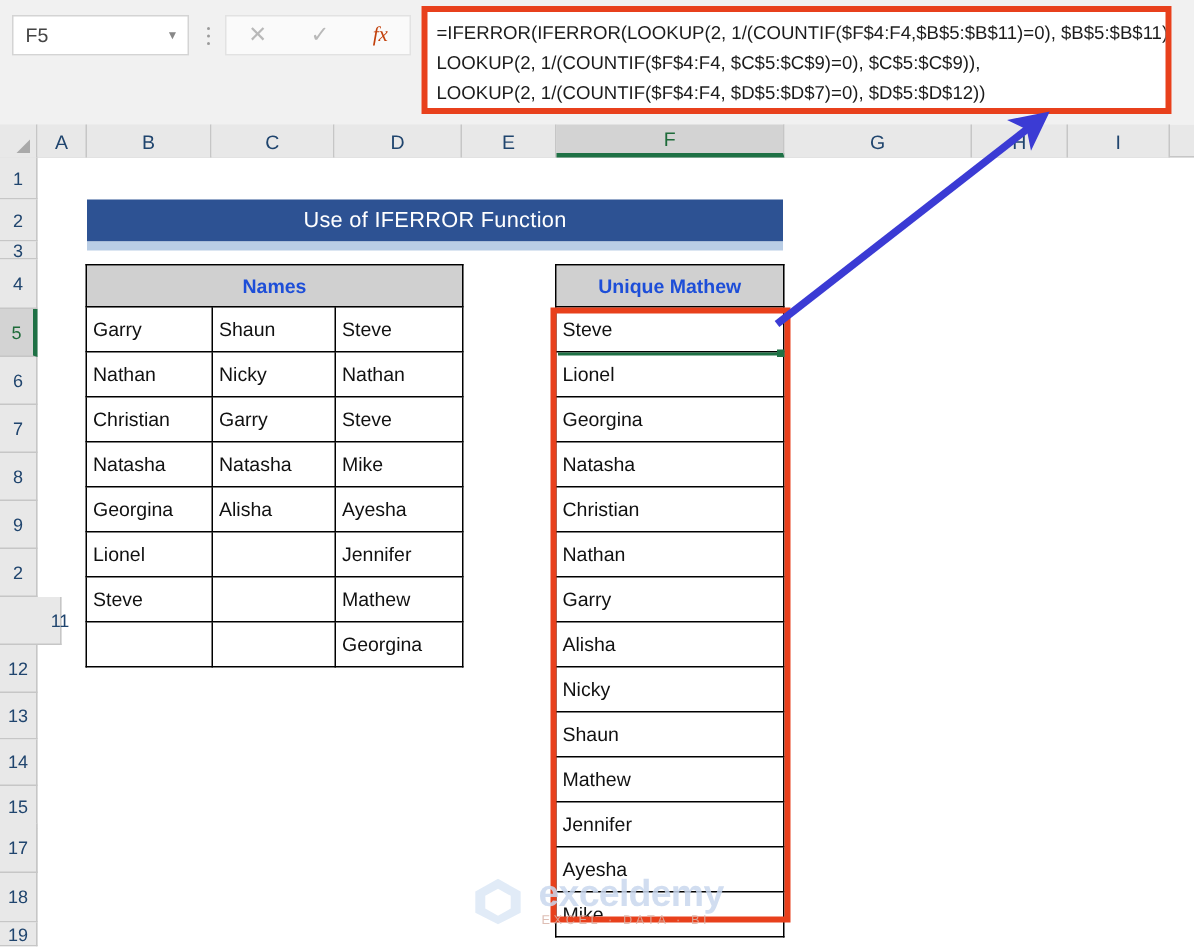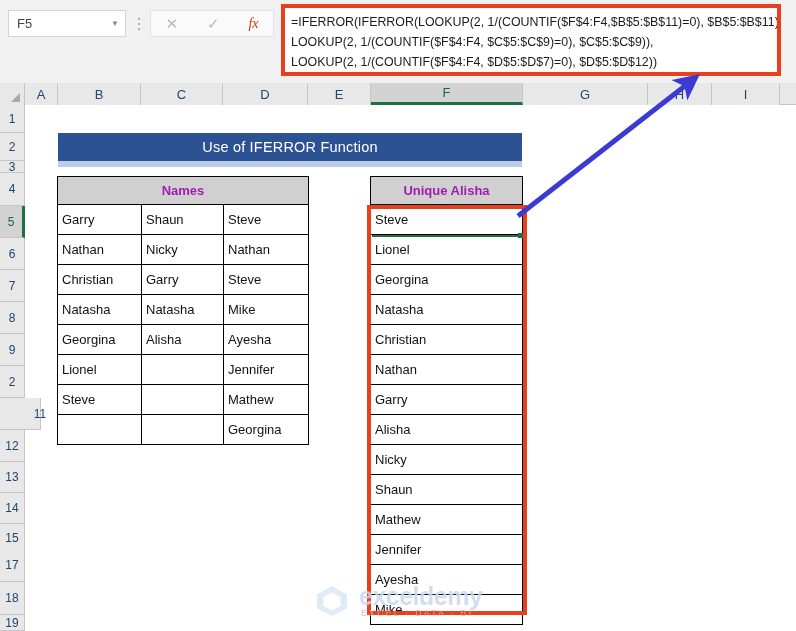--- a/index.html
+++ b/index.html
@@ -107,21 +107,21 @@
     letter-spacing:0.2px;
   }
   .title-underline {
     position:absolute; background:#b9cde5;
   }
 
   
   .tbl { position:absolute; }
   .tbl table { border-collapse:collapse; table-layout:fixed; }
   .tbl th {
-    background:#d0d0d0; color:#a21caf; font-weight:bold;
+    background:#d0d0d0; color:#1d4ed8; font-weight:bold;
     font-size:13px; text-align:center;
     border:1px solid #000; height:28px;
   }
   .tbl td {
     background:#fff; color:#111; font-size:13px;
     text-align:left; padding-left:4px;
     border:1px solid #000; height:30px;
     overflow:hidden; white-space:nowrap;
   }
 
@@ -276,21 +276,21 @@
             <td style="width: 85px;">Georgina</td>
           </tr>
         </tbody>
     </table>
   </div>
 
   <div class="tbl" style="left:370px; top:176px;">
     <table>
       <thead>
         <tr>
-          <th style="width:152px;">Unique Alisha</th>
+          <th style="width:152px;">Unique Mathew</th>
         </tr>
       </thead>
       <tbody id="unique-body">
           <tr>
             <td style="width: 152px;">Steve</td>
           </tr>
           <tr>
             <td style="width: 152px;">Lionel</td>
           </tr>
           <tr>

